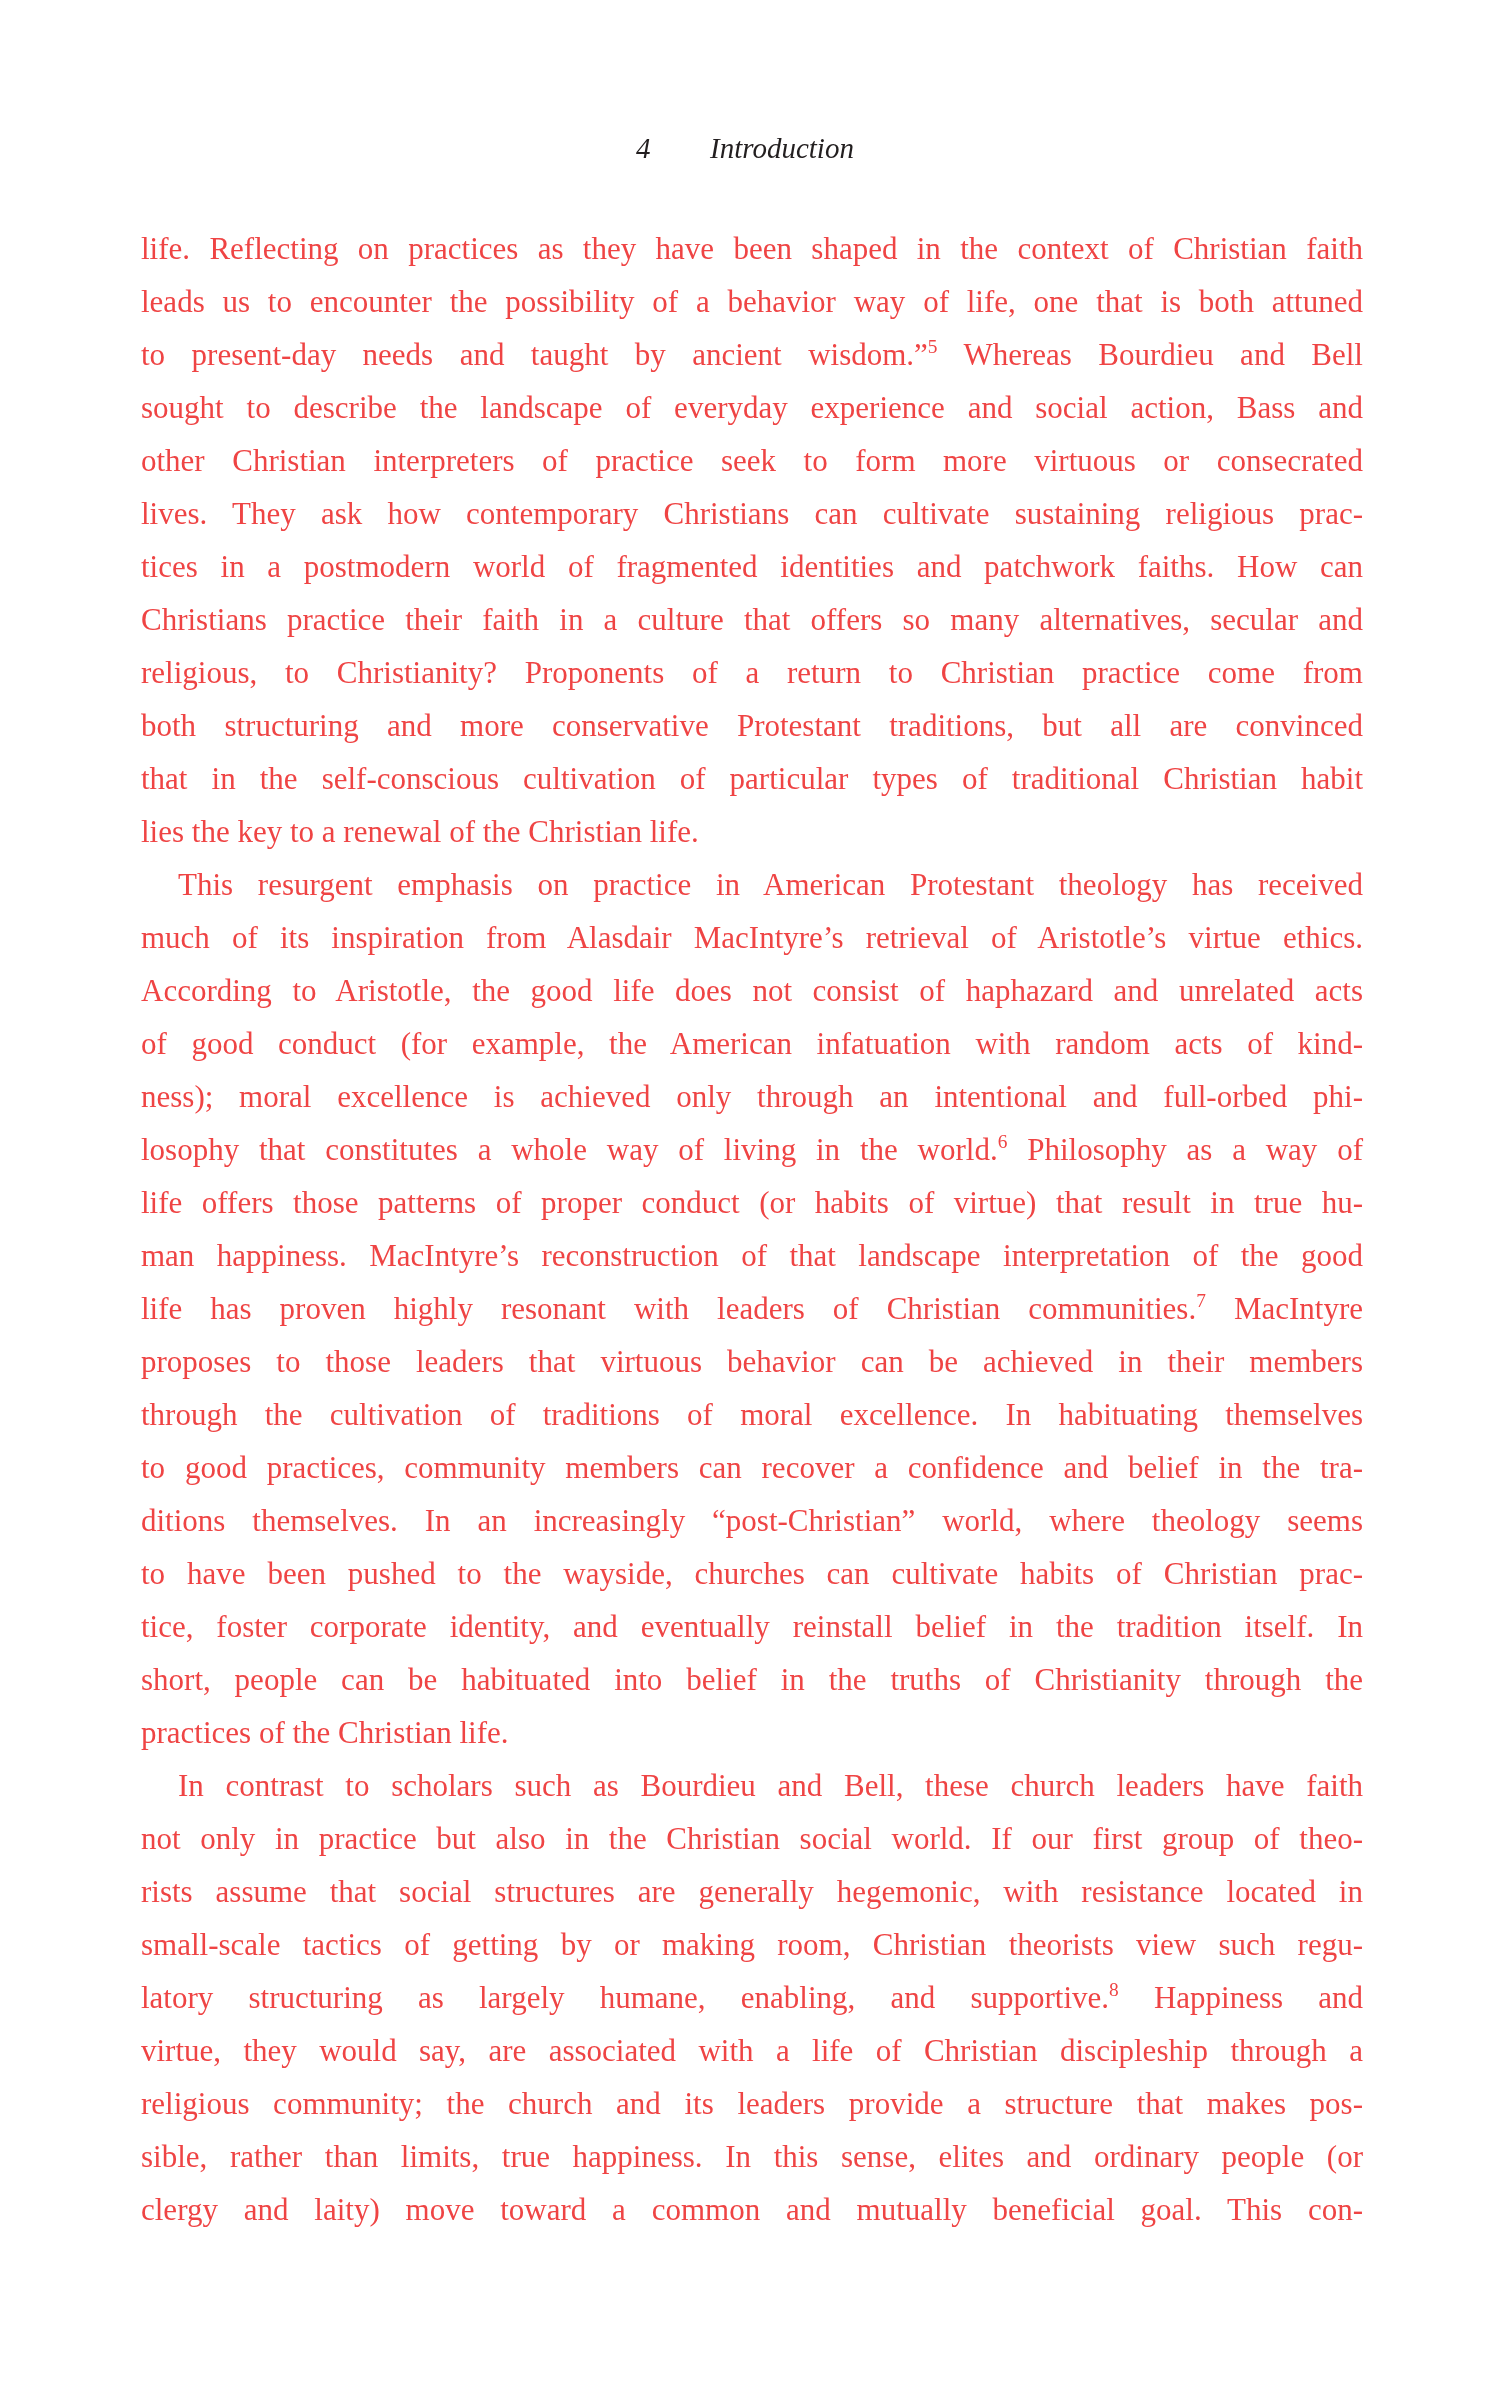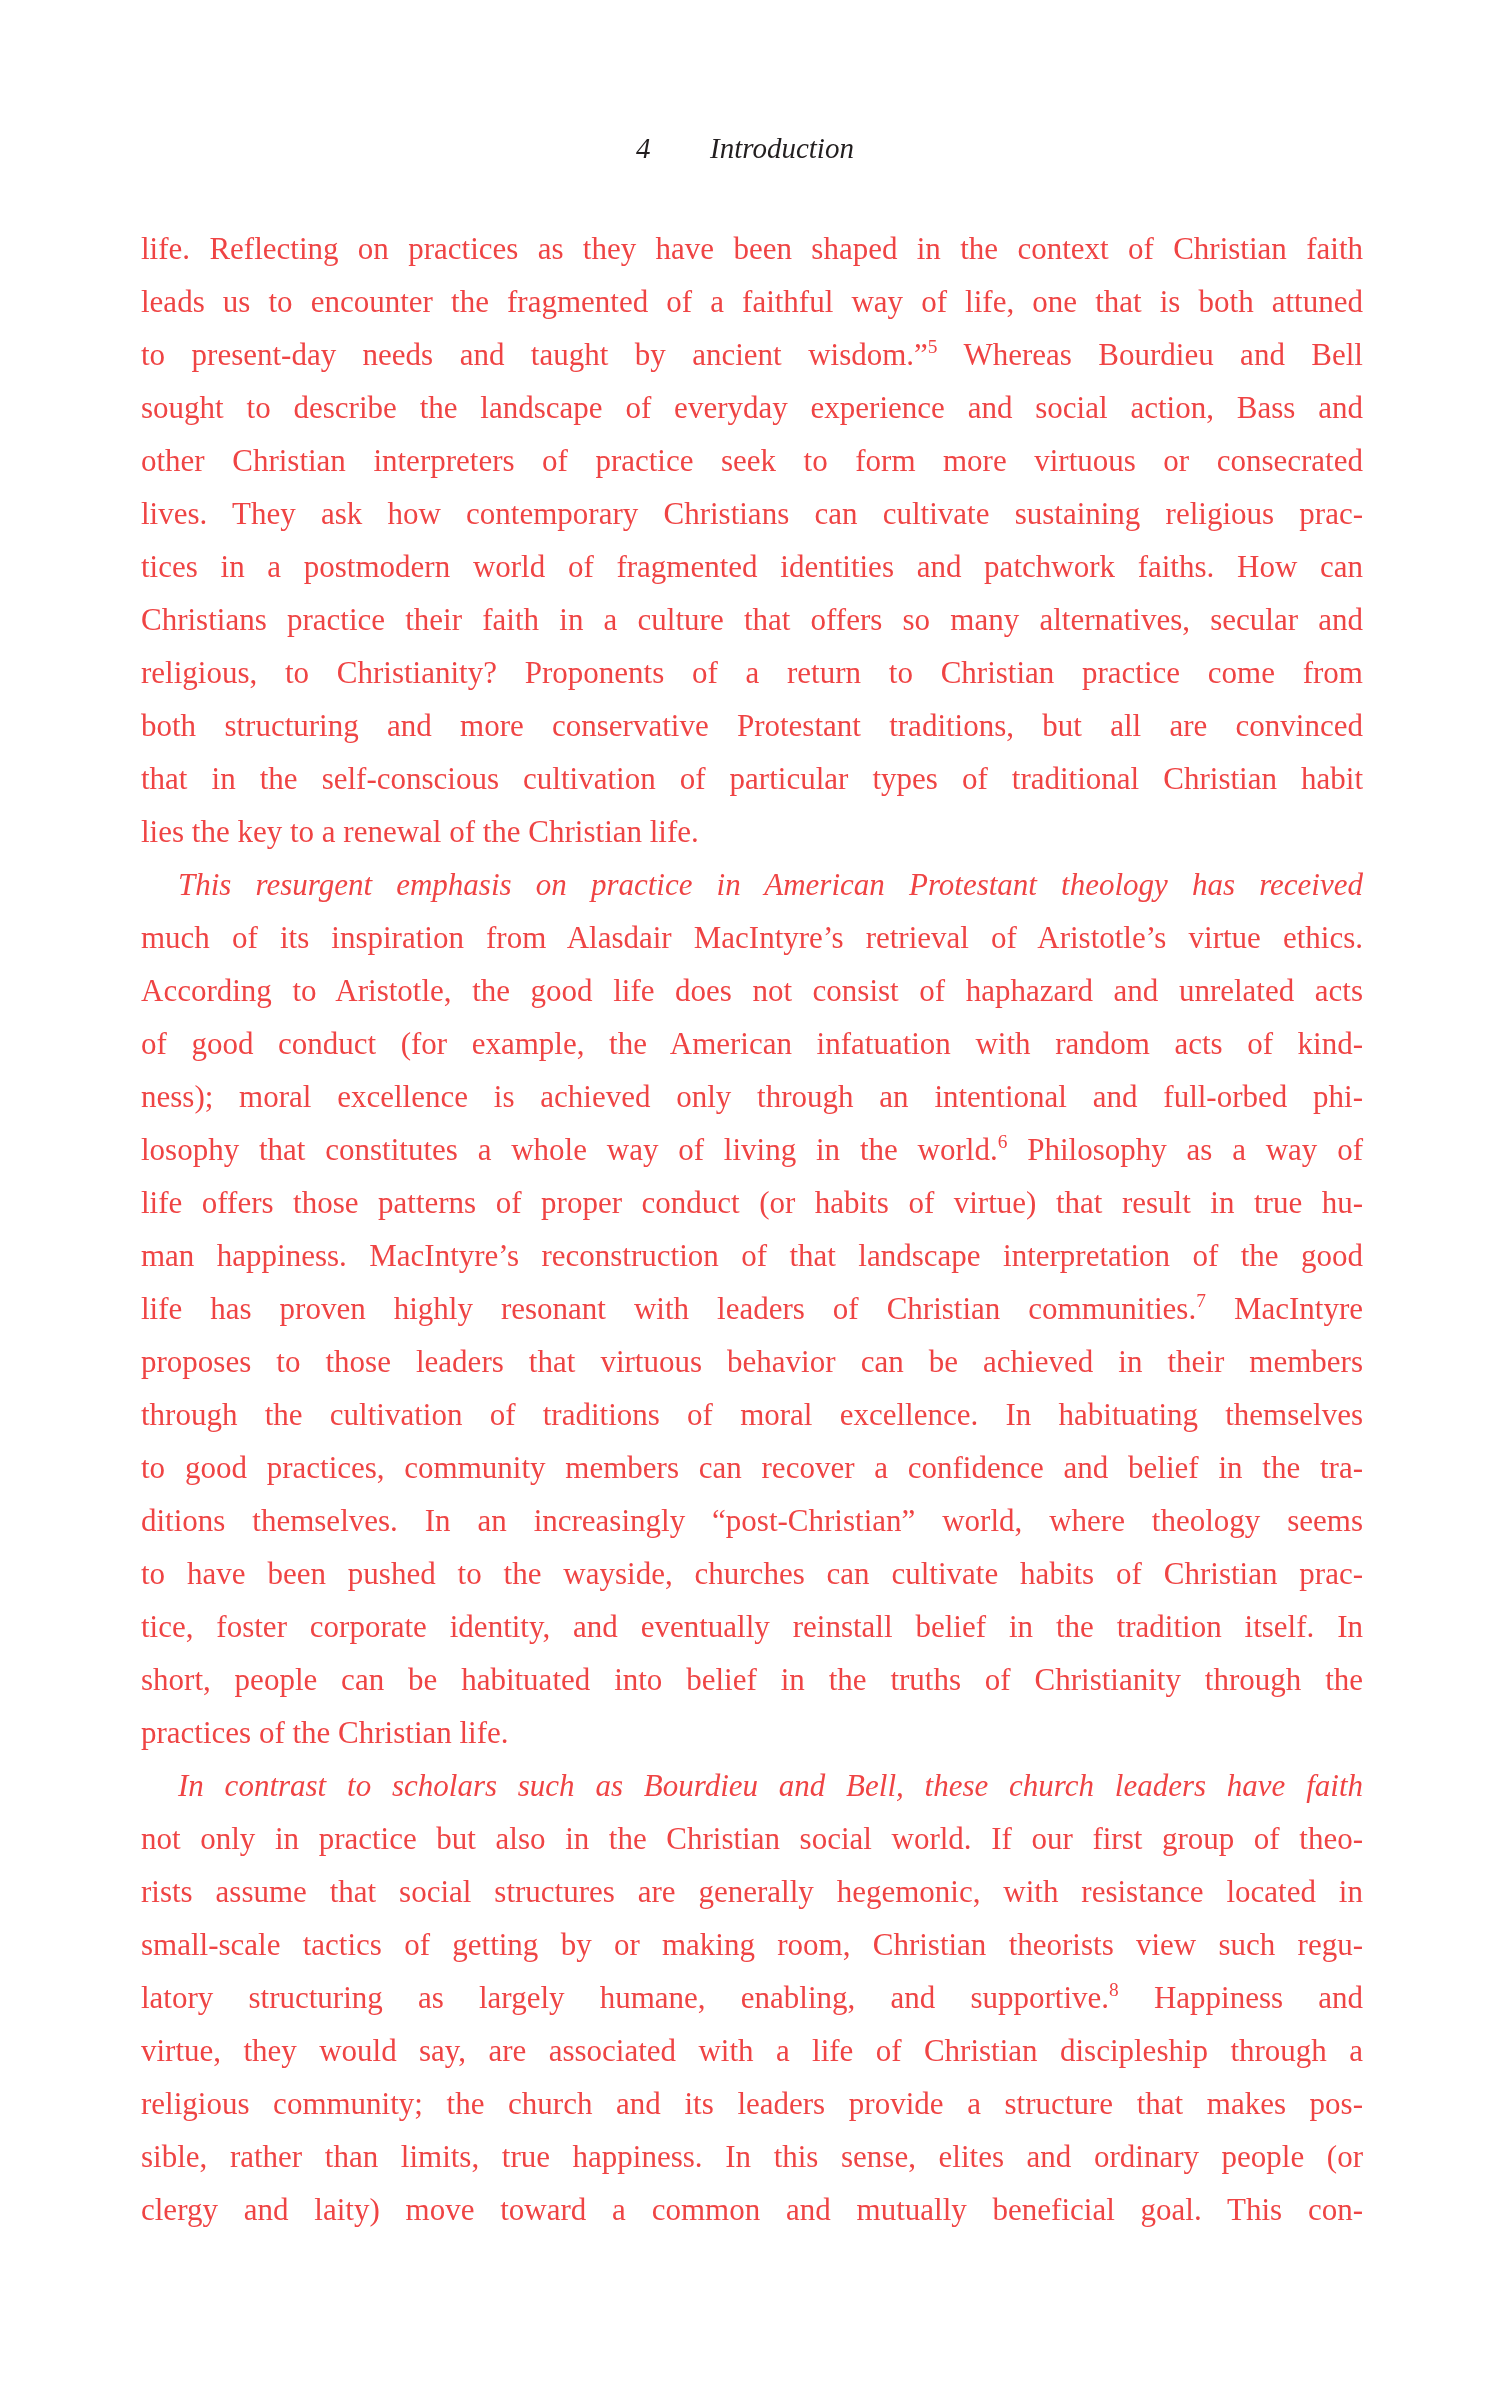--- a/index.html
+++ b/index.html
@@ -15,36 +15,36 @@
   .body-text {
     position: absolute; left: 141px; top: 222px; width: 1222px;
     font-family: "Liberation Serif", "DejaVu Serif", serif;
     font-size: 31px; color: #ef4444;
   }
   .line {
     display: block; height: 53px; line-height: 53px;
     white-space: nowrap; text-align: justify; text-align-last: justify;
   }
   .line.last { text-align-last: left; }
-  .line.indent { text-indent: 0; padding-left: 0; font-style: italic; }
+  .line.indent { text-indent: 0; padding-left: 0; }
   .line.indent span.ind { display: inline-block; width: 37px; }
   sup { font-size: 19.4px; line-height: 0; vertical-align: 12px; }
 </style>
 </head>
 <body>
 
 <div class="page">
   <div class="running-head">
     <span class="folio">4</span>
     <span class="title">Introduction</span>
   </div>
   <div class="body-text" id="body-text">
       <div>
         <span class="line"><span>life. Reflecting on practices as they have been shaped in the context of Christian faith</span></span>
-        <span class="line"><span>leads us to encounter the fragmented of a faithful way of life, one that is both attuned</span></span>
+        <span class="line"><span>leads us to encounter the possibility of a behavior way of life, one that is both attuned</span></span>
         <span class="line"><span>to present-day needs and taught by ancient wisdom.”</span><sup>5</sup><span> Whereas Bourdieu and Bell</span></span>
         <span class="line"><span>sought to describe the landscape of everyday experience and social action, Bass and</span></span>
         <span class="line"><span>other Christian interpreters of practice seek to form more virtuous or consecrated</span></span>
         <span class="line"><span>lives. They ask how contemporary Christians can cultivate sustaining religious prac-</span></span>
         <span class="line"><span>tices in a postmodern world of fragmented identities and patchwork faiths. How can</span></span>
         <span class="line"><span>Christians practice their faith in a culture that offers so many alternatives, secular and</span></span>
         <span class="line"><span>religious, to Christianity? Proponents of a return to Christian practice come from</span></span>
         <span class="line"><span>both structuring and more conservative Protestant traditions, but all are convinced</span></span>
         <span class="line"><span>that in the self-conscious cultivation of particular types of traditional Christian habit</span></span>
         <span class="line last"><span>lies the key to a renewal of the Christian life.</span></span>

